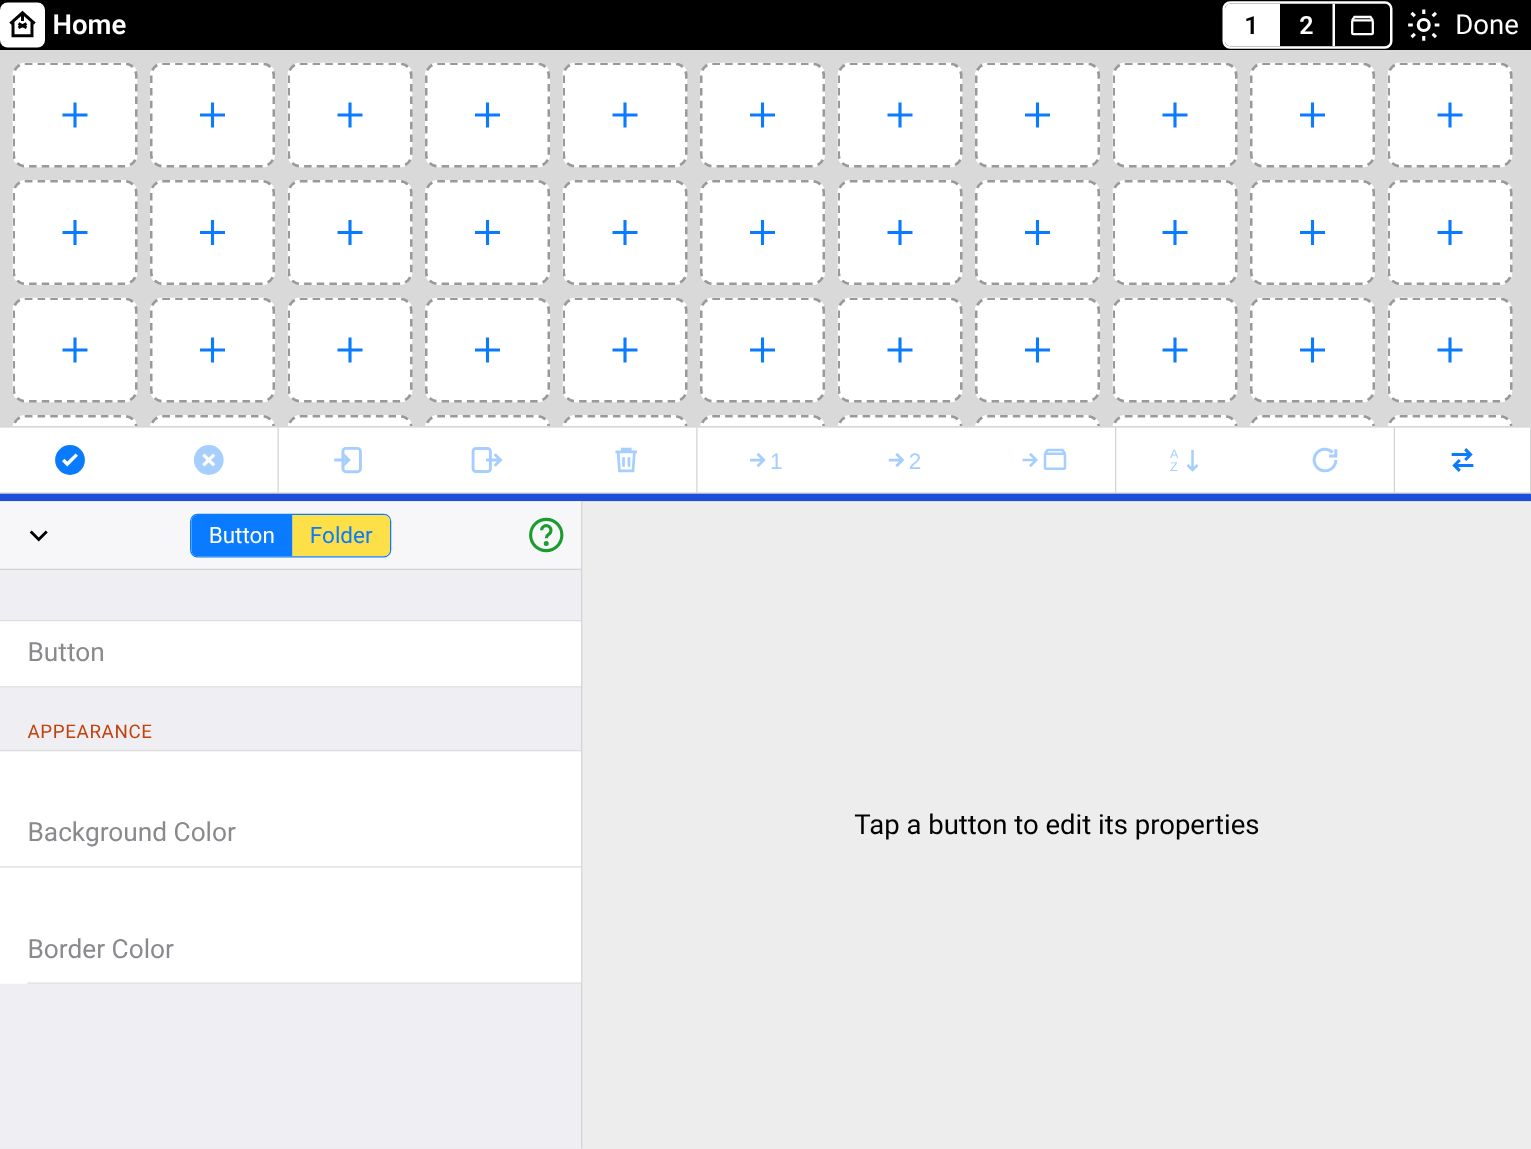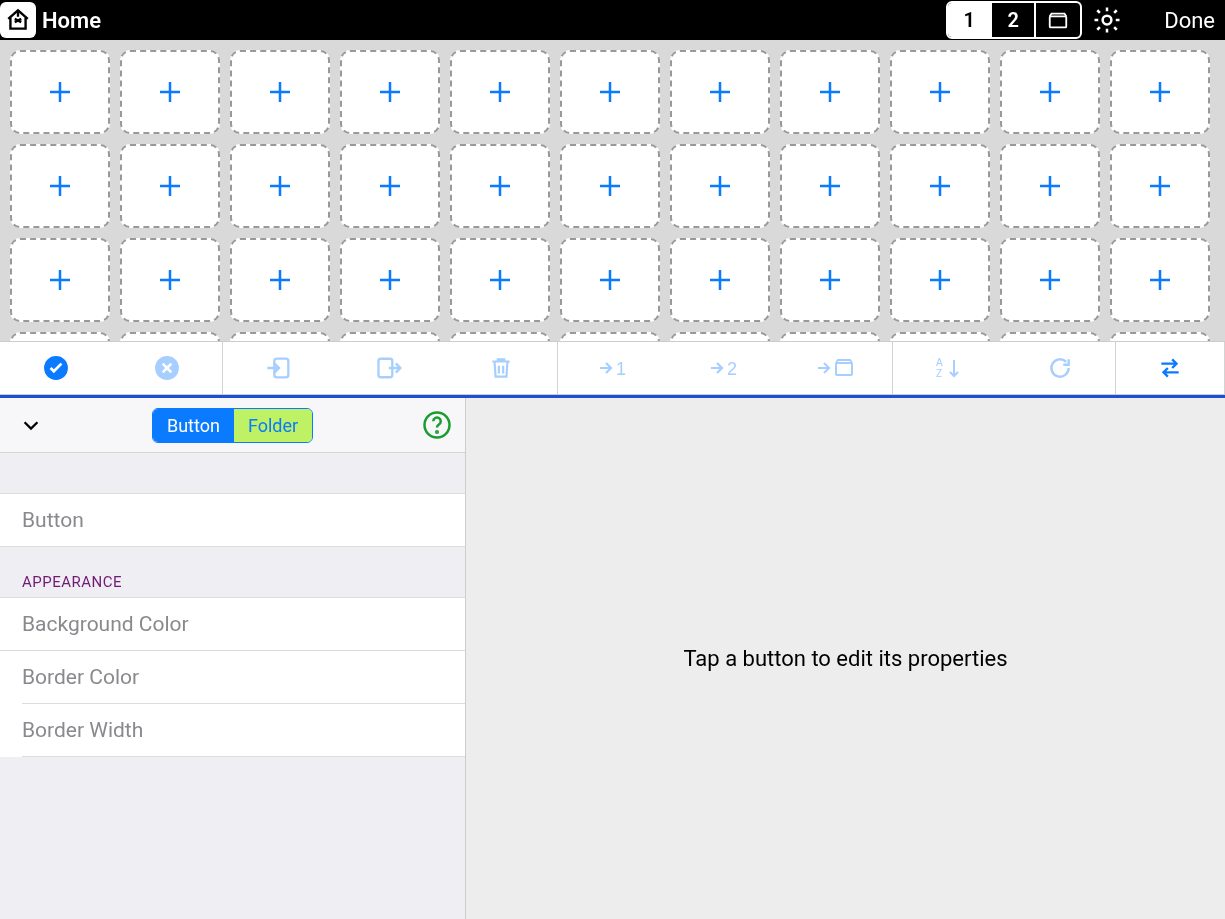--- a/index.html
+++ b/index.html
@@ -67,21 +67,20 @@
     border-right: 2px solid #fff;
   }
   .page-cell:last-child { border-right: none; }
   .page-cell.active {
     background: #fff;
     color: #000;
   }
   .done-label {
     font-size: 22px;
     font-weight: 400;
-    margin-left: 32px;
   }
 
   
   .grid-area {
     background: #d9d9d9;
     padding-top: 10px;
     flex: 0 0 auto;
     height: 301px;
     overflow: hidden;
   }
@@ -124,21 +123,21 @@
     align-items: center;
     justify-content: center;
     height: 100%;
   }
 
   
   .lower-area {
     display: flex;
     flex: 1 1 auto;
     overflow: hidden;
-    border-top: 3px solid #1d4ed8;
+    border-top: 6px solid #1d4ed8;
   }
   .sidebar {
     width: 466px;
     background: #efeff3;
     border-right: 1px solid #ccc;
     display: flex;
     flex-direction: column;
     overflow: hidden;
   }
   .sidebar-top {
@@ -159,43 +158,44 @@
     display: flex;
     border: 1px solid #0a7aff;
     border-radius: 6px;
     overflow: hidden;
     margin: 0 auto;
   }
   .seg-item {
     padding: 6px 14px;
     font-size: 18px;
     color: #0a7aff;
-    background: #bef264;
+    background: #fde047;
   }
   .seg-item.active {
     background: #0a7aff;
     color: #fff;
   }
   .section-spacer { height: 40px; }
   .list-item {
     background: #fff;
     border-top: 1px solid #dcdcdc;
     border-bottom: 1px solid #dcdcdc;
     padding: 14px 22px;
     font-size: 21px;
     color: #8a8a8e;
   }
   .section-label {
     padding: 26px 22px 6px;
     font-size: 15px;
     letter-spacing: 0.5px;
-    color: #701a75;
+    color: #c2410c;
   }
   .list-group .list-item {
     border-top: none;
+    margin-top: 40px;
   }
   .list-group .list-item + .list-item {
     border-top: none;
     border-bottom: 1px solid #dcdcdc;
     margin-left: 22px;
     padding-left: 0;
   }
   .list-group {
     background: #fff;
     border-top: 1px solid #dcdcdc;
@@ -540,21 +540,20 @@
           <div class="seg-item active">Button</div>
           <div class="seg-item">Folder</div>
         </div>
     </div>
     <div class="section-spacer"></div>
     <div class="list-item">Button</div>
     <div class="section-label">APPEARANCE</div>
     <div class="list-group" id="appearance-group">
         <div class="list-item">Background Color</div>
         <div class="list-item">Border Color</div>
-        <div class="list-item">Border Width</div>
       </div>
   </div>
   <div class="detail-pane">
     <div class="detail-header">
       <div class="help-btn">
         <svg width="30" height="30" viewBox="0 0 24 24" fill="none" stroke="#1a9c2f" stroke-width="2">
           <circle cx="12" cy="12" r="10"></circle>
           <path d="M9 9a3 3 0 1 1 4.5 2.6c-.9.6-1.5 1.2-1.5 2.4"></path>
           <circle cx="12" cy="17.5" r="0.6" fill="#1a9c2f"></circle>
         </svg>

